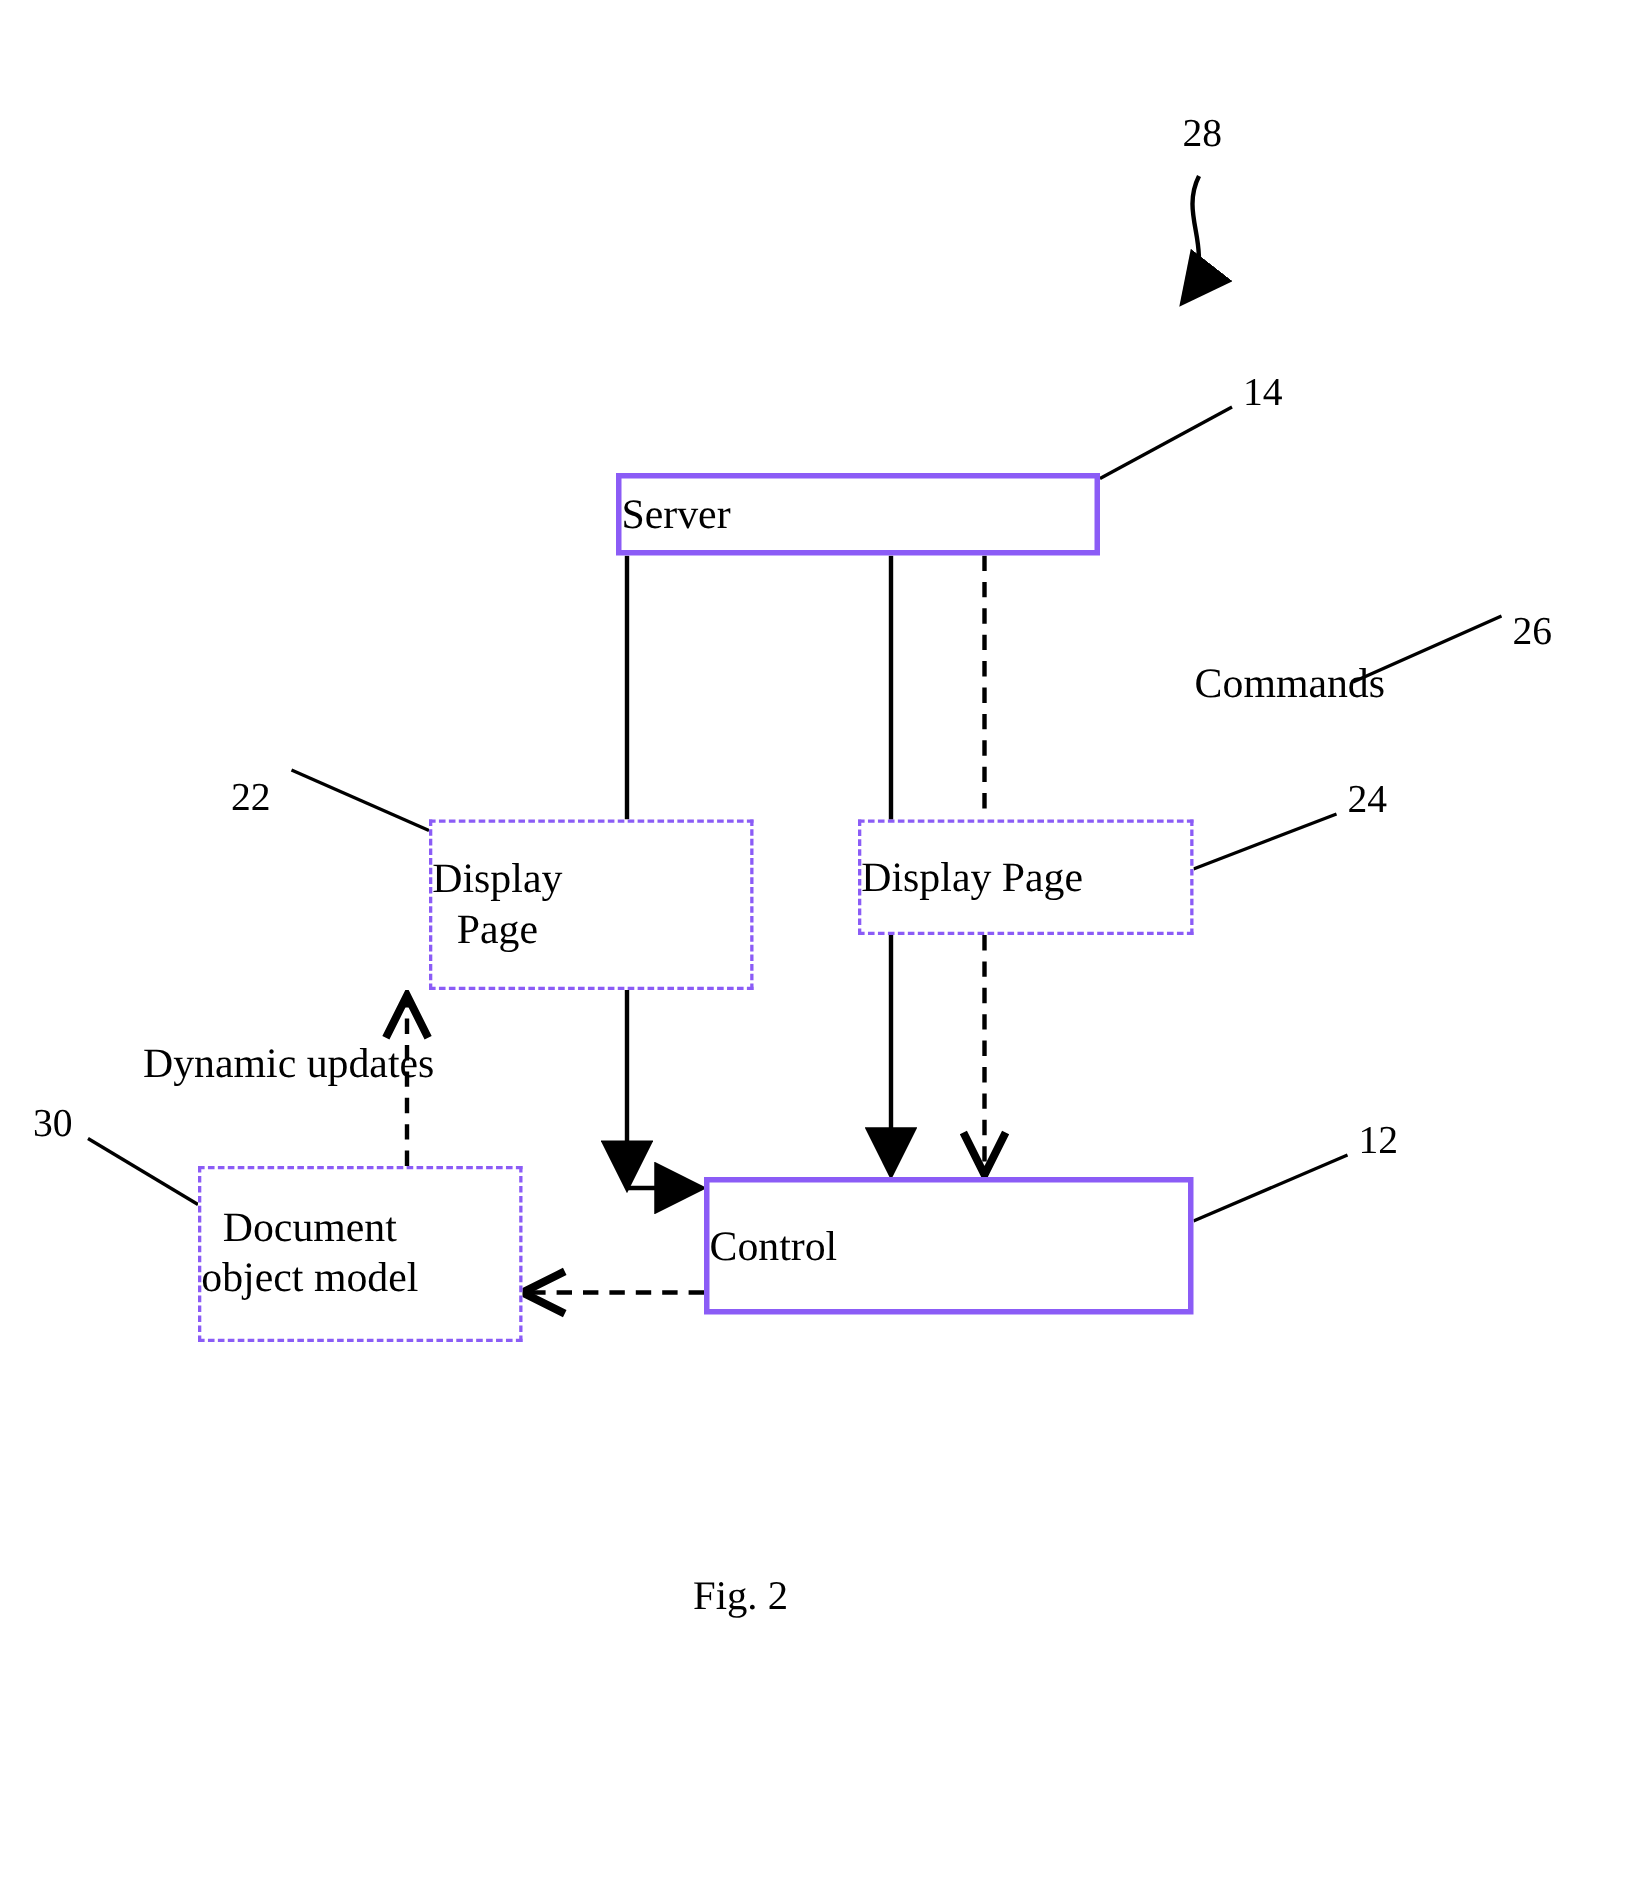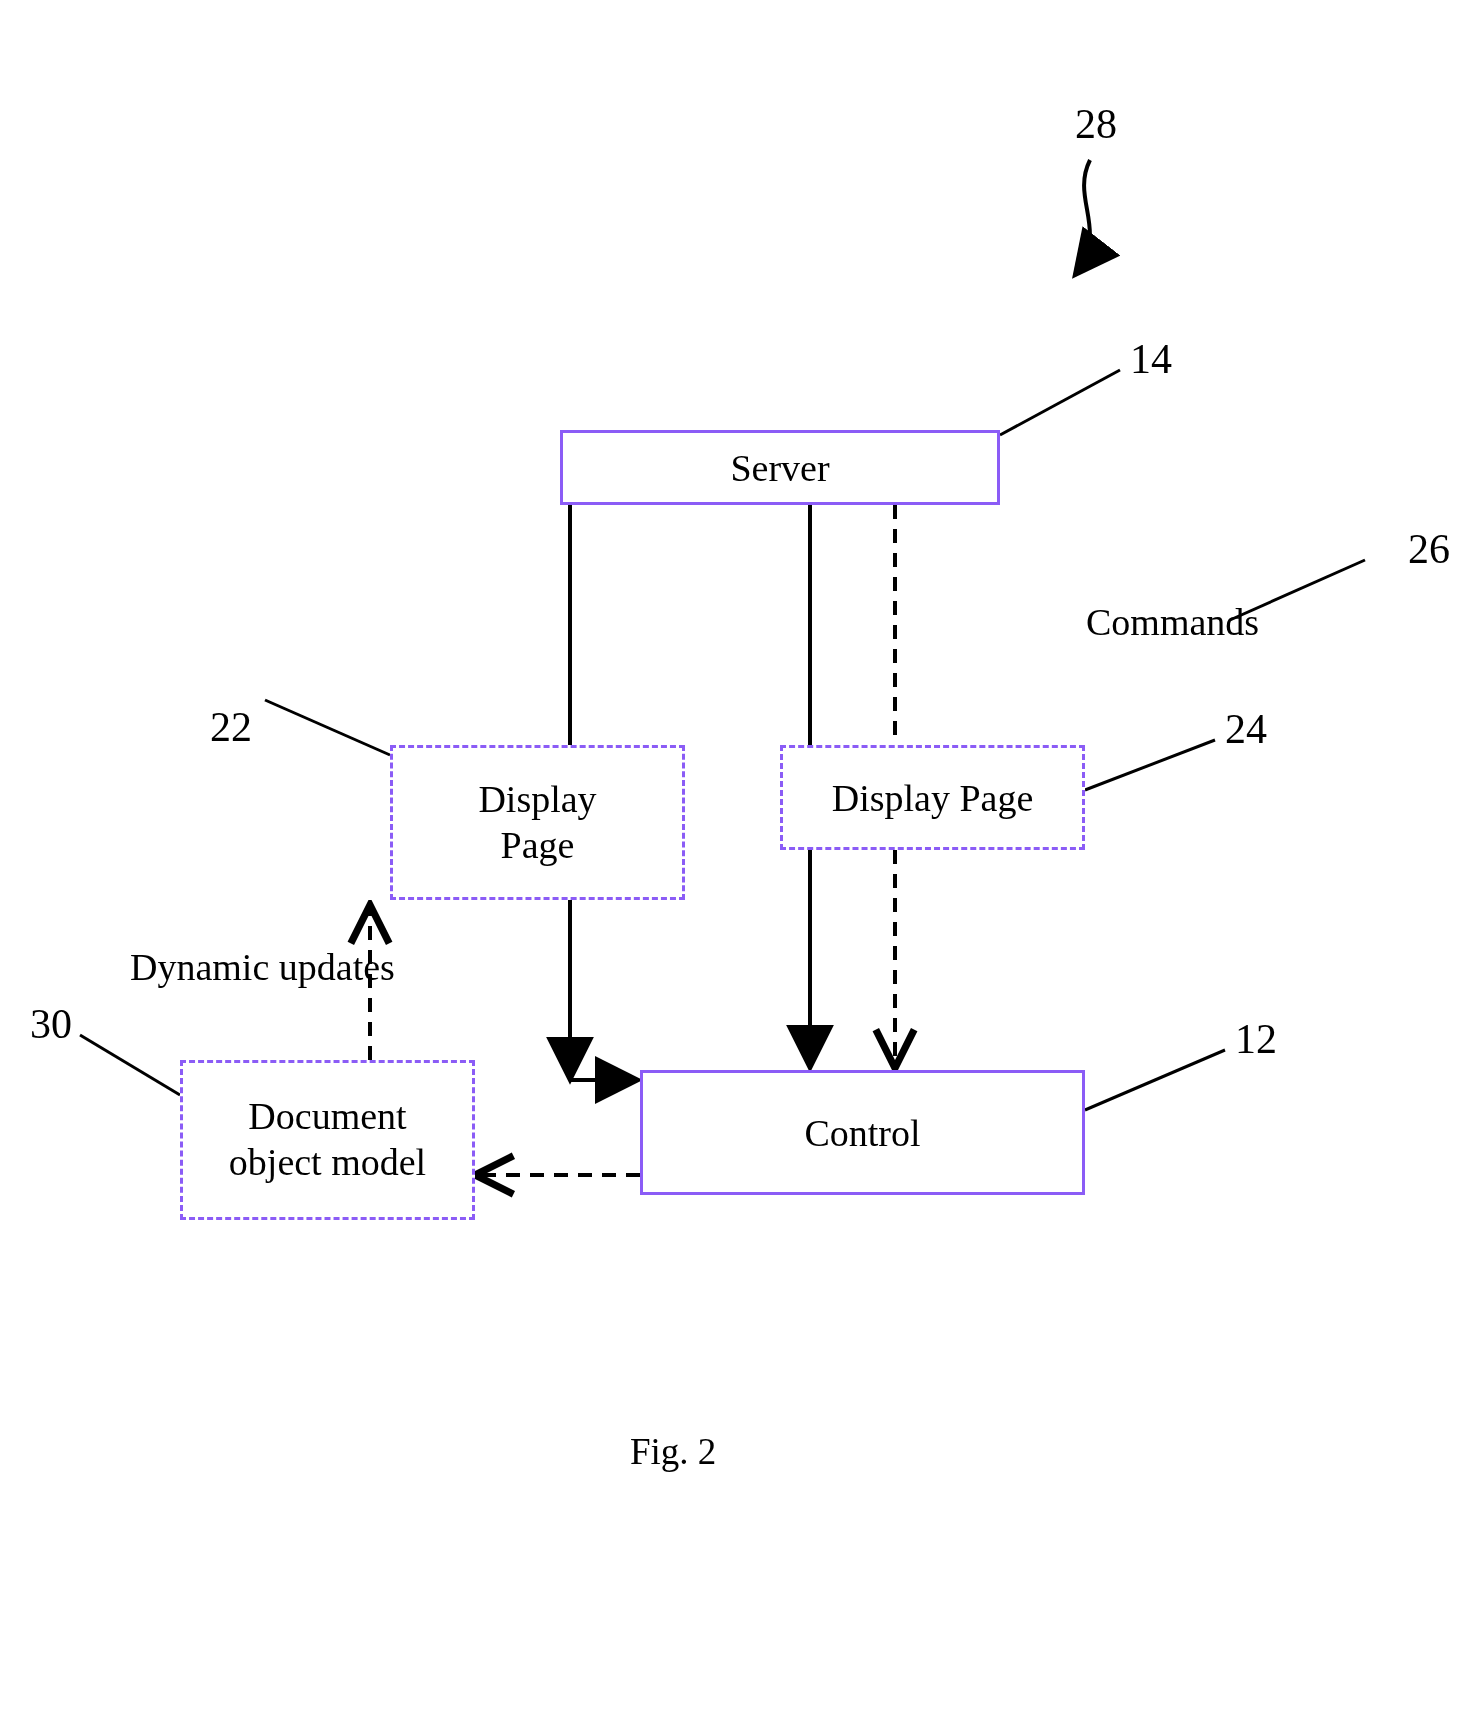--- a/index.html
+++ b/index.html
@@ -5,39 +5,39 @@
     * { box-sizing: border-box; margin: 0; padding: 0; }
     body {
       width: 1478px;
       height: 1728px;
       position: relative;
       background: white;
       font-family: "Times New Roman", Times, serif;
     }
     .box {
       position: absolute;
-      border: 3px solid #8b5cf6;
+      border: 5px solid #8b5cf6;
       display: flex;
       align-items: center;
-      justify-content: center;
+      justify-content: flex-start;
       text-align: center;
       font-size: 38px;
       background: white;
     }
     .dashed {
       border-style: dashed;
       border-width: 3px;
     }
     .label {
       position: absolute;
       font-size: 38px;
     }
     .ref-num {
       position: absolute;
-      font-size: 42px;
+      font-size: 36px;
     }
     .figure-caption {
       position: absolute;
       font-size: 37px;
     }
     svg.overlay {
       position: absolute;
       top: 0;
       left: 0;
       width: 1478px;
@@ -82,21 +82,21 @@
   <line x1="895" y1="505" x2="895" y2="745" stroke="black" stroke-width="4" stroke-dasharray="14 10"></line>
   <line x1="895" y1="850" x2="895" y2="1068" stroke="black" stroke-width="4" stroke-dasharray="14 10" marker-end="url(#arrow-open)"></line>
 
   <line x1="640" y1="1175" x2="475" y2="1175" stroke="black" stroke-width="4" stroke-dasharray="14 10" marker-end="url(#arrow-open)"></line>
 
   <line x1="370" y1="1060" x2="370" y2="905" stroke="black" stroke-width="4" stroke-dasharray="14 10" marker-end="url(#arrow-open)"></line>
 </svg>
 
 <div class="ref-num" style="left:1075px; top:100px;">28</div>
 <div class="ref-num" style="left:1130px; top:335px;font-family:Liberation Serif, serif;">14</div>
-<div class="ref-num" style="left:1375px; top:525px;margin-left:33px;">26</div>
+<div class="ref-num" style="left:1375px; top:552px;">26</div>
 <div class="ref-num" style="left:210px; top:665px;margin-top:38px;">22</div>
 <div class="ref-num" style="left:1225px; top:705px;">24</div>
 <div class="ref-num" style="left:30px; top:1000px;">30</div>
 <div class="ref-num" style="left:1235px; top:1015px;">12</div>
 
 <div class="label" style="left:1086px; top:600px;">Commands</div>
 <div class="label" style="left:130px; top:945px;">Dynamic updates</div>
 
 <div class="box" style="left:560px; top:430px; width:440px; height:75px;">
   <span>Server</span>

